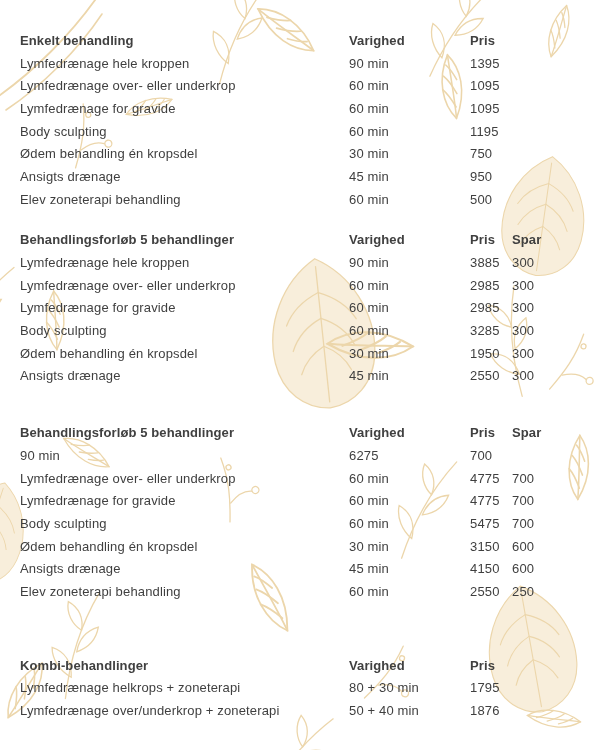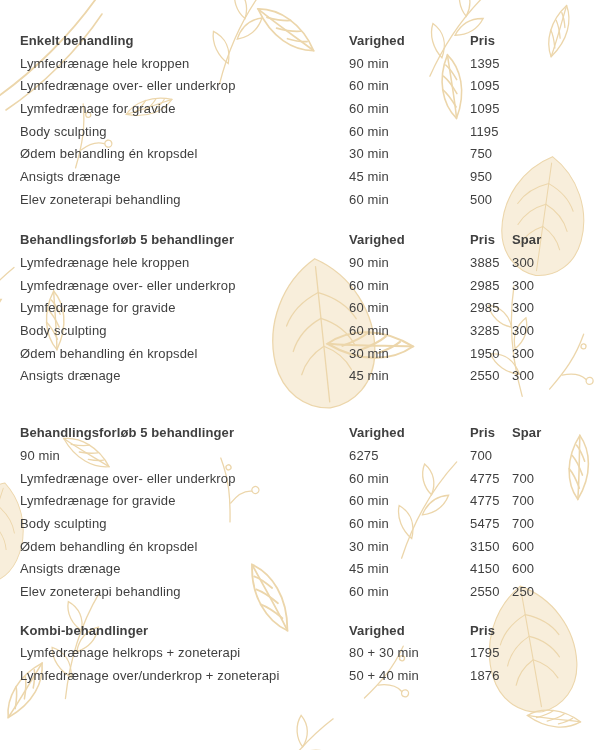--- a/index.html
+++ b/index.html
@@ -19,21 +19,21 @@
     align-items:center;
   }
   .c{
     font-size:13px;color:#3f3f3f;letter-spacing:0.15px;
     white-space:nowrap;line-height:1;
   }
   .head .c{font-weight:bold;font-size:13px;color:#404040;letter-spacing:0.1px;}
   .s1{margin-top:0;}
   .s2{margin-top:18px;}
   .s3{margin-top:34px;}
-  .s4{margin-top:16px;}
+  .s4{margin-top:51px;}
 </style>
 </head>
 <body>
 
 <svg class="bg" viewBox="0 0 600 750" aria-hidden="true">
   <defs>
     <g id="m-leaf">
       <path d="M2 34 C 6 18 22 4 44 1 C 40 16 26 30 2 34 Z"></path>
       <path d="M2 34 C 16 24 30 12 44 1"></path>
       <path d="M10 29 C 14 22 16 18 17 12"></path>

